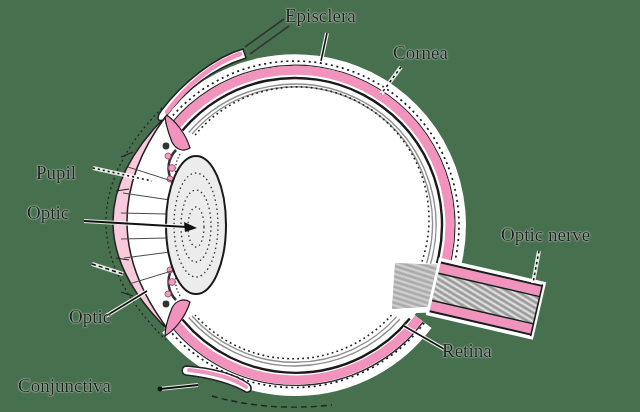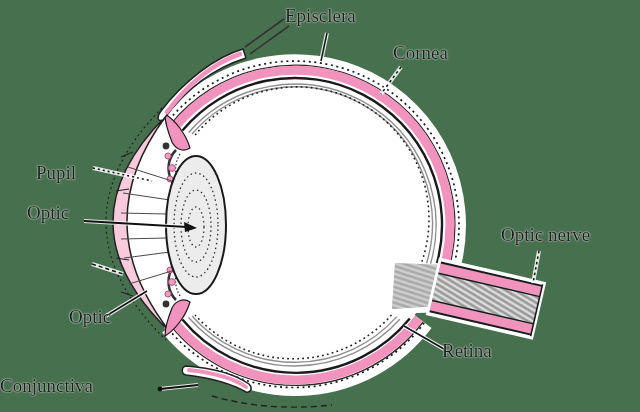--- a/index.html
+++ b/index.html
@@ -171,17 +171,17 @@
     <line x1="539" y1="251" x2="533" y2="283" stroke="#111" stroke-width="1.5" stroke-dasharray="2.5 3"></line>
     <line x1="444" y1="349" x2="404" y2="326" stroke="#111" stroke-width="1.5"></line>
   </g>
 </svg>
 
 <span class="label" style="left:285px;top:6px;">Episclera</span>
 <span class="label" style="left:393px;top:43px;">Cornea</span>
 <span class="label" style="left:36px;top:163px;">Pupil</span>
 <span class="label" style="left:27px;top:203px;">Optic</span>
 <span class="label" style="left:69px;top:307px;">Optic</span>
-<span class="label" style="left:0;top:376px;">Conjunctiva</span>
+<span class="label" style="left:18px;top:376px;">Conjunctiva</span>
 <span class="label" style="left:501px;top:225px;">Optic nerve</span>
 <span class="label" style="left:442px;top:341px;text-align:center;">Retina</span>
 
 </div>
 
 </body></html>

